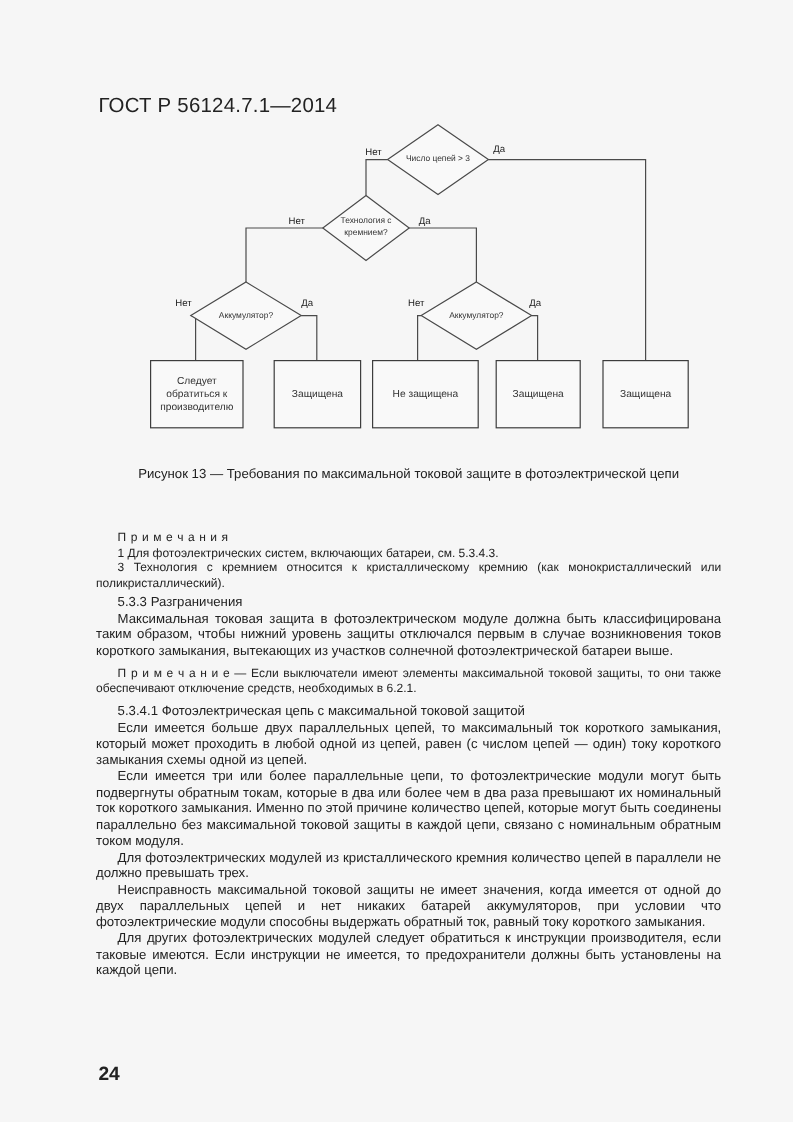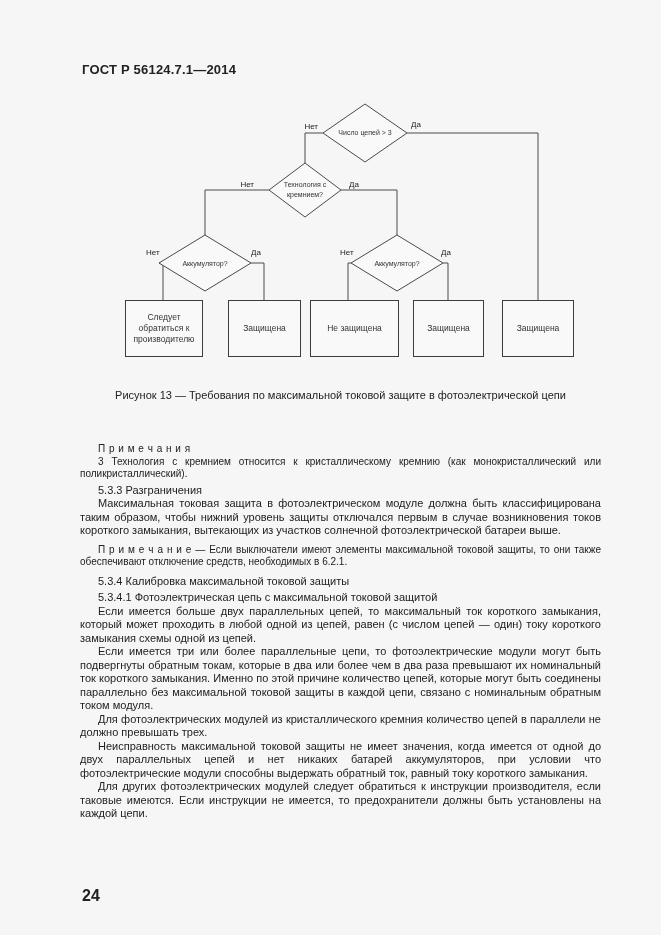--- a/index.html
+++ b/index.html
@@ -7,22 +7,22 @@
   body {
     background:#f6f6f6;
     font-family:"Liberation Sans", sans-serif;
     color:#1f1f1f;
     position:relative;
     overflow:hidden;
   }
   .page { position:absolute; inset:0; width:661px; height:935px; background:#f6f6f6; }
 
   .doc-header {
-    position:absolute; top:62px; left:82px;
-    font-size:13px; font-weight:bold; letter-spacing:0.2px; color:#222;
+    position:absolute; top:78px; left:82px;
+    font-size:17px; font-weight:normal; letter-spacing:0.2px; color:#222;
   }
 
   
   .figure { position:absolute; top:100px; left:0; width:661px; height:277px; }
   .figure svg { position:absolute; top:0; left:0; }
   .fc-label {
     position:absolute; font-size:8px; color:#222; line-height:9px; white-space:nowrap;
   }
   .fc-diamond-text {
     position:absolute; font-size:7px; color:#333; text-align:center; line-height:9px;
@@ -104,25 +104,25 @@
     <div class="fc-box" style="left:228px; width:73px;">Защищена</div>
     <div class="fc-box" style="left:310px; width:89px;">Не защищена</div>
     <div class="fc-box" style="left:413px; width:71px;">Защищена</div>
     <div class="fc-box" style="left:502px; width:72px;">Защищена</div>
   </div>
 
   <div class="figure-caption">Рисунок 13 — Требования по максимальной токовой защите в фотоэлектрической цепи</div>
 
   <div class="content">
     <div class="note-title">П р и м е ч а н и я</div>
+    <div class="note">1 Для фотоэлектрических систем, включающих батареи, см. 5.3.4.3.</div>
     <div class="note">3 Технология с кремнием относится к кристаллическому кремнию (как монокристаллический или поликристаллический).</div>
     <div class="heading">5.3.3 Разграничения</div>
     <div class="para">Максимальная токовая защита в фотоэлектрическом модуле должна быть классифицирована таким образом, чтобы нижний уровень защиты отключался первым в случае возникновения токов короткого замыкания, вытекающих из участков солнечной фотоэлектрической батареи выше.</div>
     <div class="note-para">П р и м е ч а н и е  —  Если выключатели имеют элементы максимальной токовой защиты, то они также обеспечивают отключение средств, необходимых в 6.2.1.</div>
-    <div class="heading">5.3.4 Калибровка максимальной токовой защиты</div>
     <div class="heading">5.3.4.1 Фотоэлектрическая цепь с максимальной токовой защитой</div>
     <div class="para">Если имеется больше двух параллельных цепей, то максимальный ток короткого замыкания, который может проходить в любой одной из цепей, равен (с числом цепей — один) току короткого замыкания схемы одной из цепей.</div>
     <div class="para">Если имеется три или более параллельные цепи, то фотоэлектрические модули могут быть подвергнуты обратным токам, которые в два или более чем в два раза превышают их номинальный ток короткого замыкания. Именно по этой причине количество цепей, которые могут быть соединены параллельно без максимальной токовой защиты в каждой цепи, связано с номинальным обратным током модуля.</div>
     <div class="para">Для фотоэлектрических модулей из кристаллического кремния количество цепей в параллели не должно превышать трех.</div>
     <div class="para">Неисправность максимальной токовой защиты не имеет значения, когда имеется от одной до двух параллельных цепей и нет никаких батарей аккумуляторов, при условии что фотоэлектрические модули способны выдержать обратный ток, равный току короткого замыкания.</div>
     <div class="para">Для других фотоэлектрических модулей следует обратиться к инструкции производителя, если таковые имеются. Если инструкции не имеется, то предохранители должны быть установлены на каждой цепи.</div>
   </div>
 
   <div class="page-number">24</div>
 

